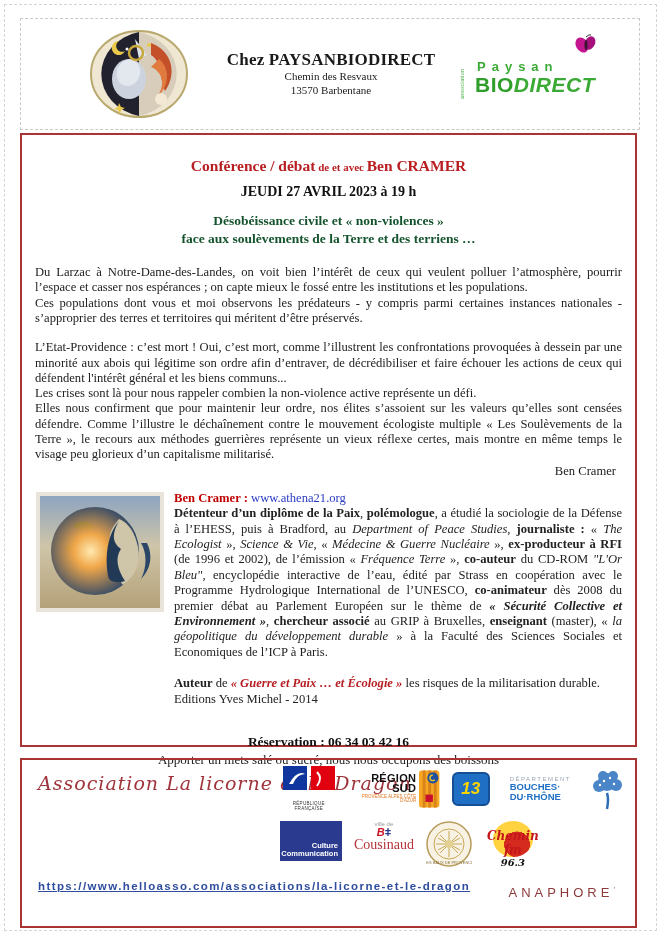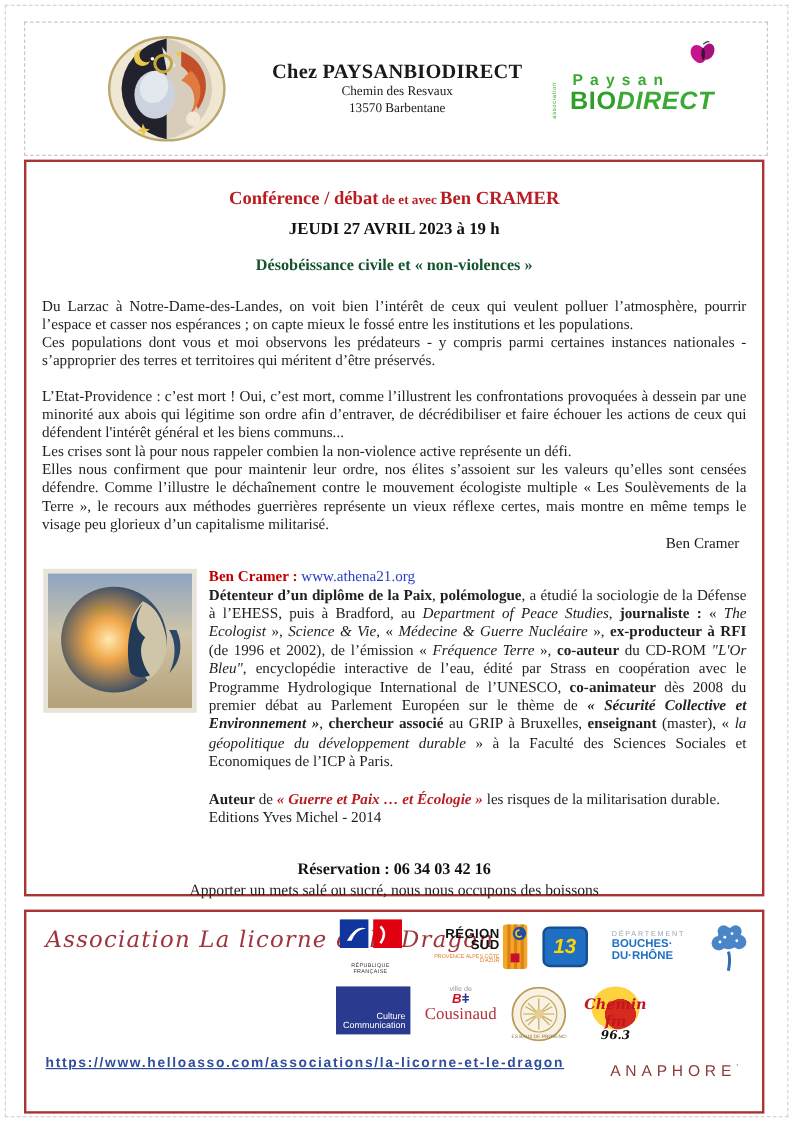--- a/index.html
+++ b/index.html
@@ -67,21 +67,21 @@
   .rs-main{font-weight:bold;font-size:11px;color:#111;letter-spacing:.3px;}
   .rs-sub{font-size:4.5px;color:#e07820;margin-top:1px;}
   .bdr{display:flex;align-items:center;gap:20px;}
   .bdr-13{width:34px;height:30px;background:#1f6fc4;border-radius:6px;display:flex;align-items:center;justify-content:center;
           color:#ffd500;font-weight:bold;font-style:italic;font-size:17px;border:2px solid #134f92;}
   .bdr-text{line-height:1;}
   .bdr-dep{font-size:6px;color:#9aa7b5;letter-spacing:1.5px;}
   .bdr-name{font-size:9.5px;font-weight:bold;color:#1f6fc4;line-height:1.05;}
   .culture{width:62px;height:40px;background:#2a3b8f;color:#fff;display:flex;flex-direction:column;
            justify-content:flex-end;align-items:flex-end;padding:3px 4px;box-sizing:border-box;}
-  .culture div{font-size:7.5px;font-weight:normal;line-height:1.1;margin-left:12px;}
+  .culture div{font-size:7.5px;font-weight:bold;line-height:1.1;margin-left:12px;}
   .barbentane{text-align:center;line-height:1;}
   .villede{font-size:6px;color:#999;}
   .barb-emblem{font-size:11px;color:#c12; font-weight:bold;font-style:italic;}
   .barb-emblem .blue{color:#2a3b8f;}
   .barb-name{font-size:14px;color:#b5323a;font-family:"Liberation Serif",serif;}
   .soleil{position:relative;width:58px;text-align:center;}
   .soleil-disc{width:40px;height:36px;margin:0 auto;border-radius:50%;
                background:radial-gradient(circle at 60% 65%, #d42b1e 0 38%, #ffd23f 39% 100%);}
   .soleil-script{position:absolute;left:0;top:8px;width:100%;color:#c4161c;
                  font-family:"DejaVu Serif",serif;font-style:italic;font-weight:bold;font-size:12px;}
@@ -133,20 +133,21 @@
         </svg>
       </span>
     </div>
   </div>
 
   <div class="main-box">
     <div class="event-title"><span>Conférence / débat</span><span class="small"> de et avec </span><span>Ben CRAMER</span></div>
     <div class="event-date">JEUDI 27 AVRIL 2023 à 19 h</div>
     <div class="event-sub">
       <div>Désobéissance civile et  « non-violences »</div>
+      <div>face aux soulèvements de la Terre et des terriens …</div>
     </div>
 
     <div class="para-block" style="margin-top:18px;">
       <div class="para">Du Larzac à Notre-Dame-des-Landes, on voit bien l’intérêt de ceux qui veulent polluer l’atmosphère, pourrir l’espace et casser nos espérances ; on capte mieux le fossé entre les institutions et les populations.</div>
       <div class="para">Ces populations dont vous et moi observons les prédateurs - y compris parmi certaines instances nationales - s’approprier des terres et territoires qui méritent d’être préservés.</div>
     </div>
 
     <div class="para-block">
       <div class="para">L’Etat-Providence : c’est mort ! Oui, c’est mort, comme l’illustrent les confrontations provoquées à dessein par une minorité aux abois qui légitime son ordre afin d’entraver, de décrédibiliser et faire échouer les actions de ceux qui défendent l'intérêt général et les biens communs...</div>
       <div class="para">Les crises sont là pour nous rappeler combien la non-violence active représente un défi.</div>

